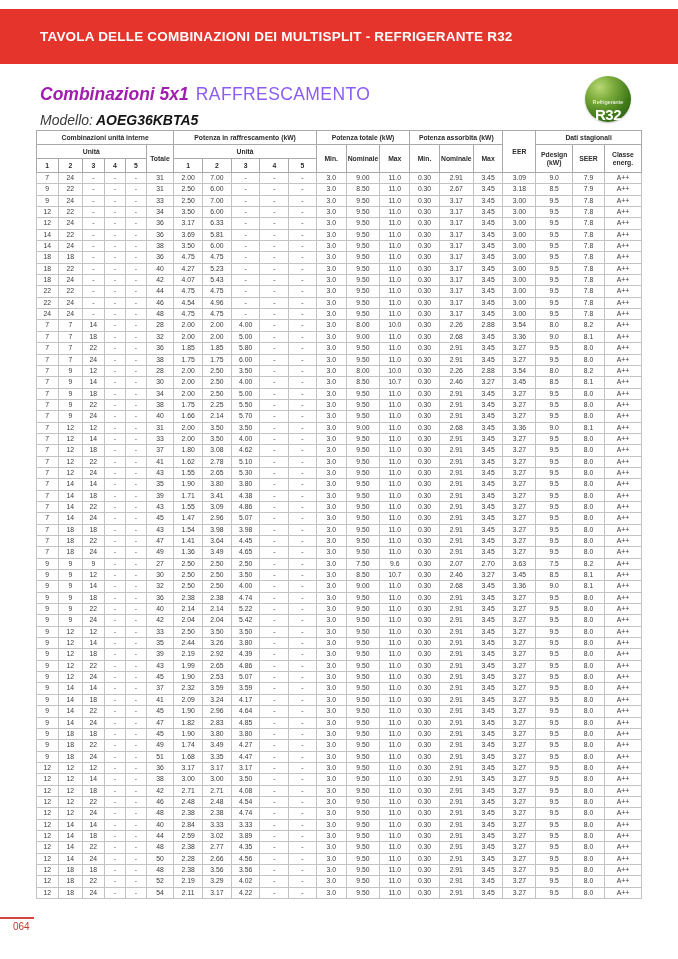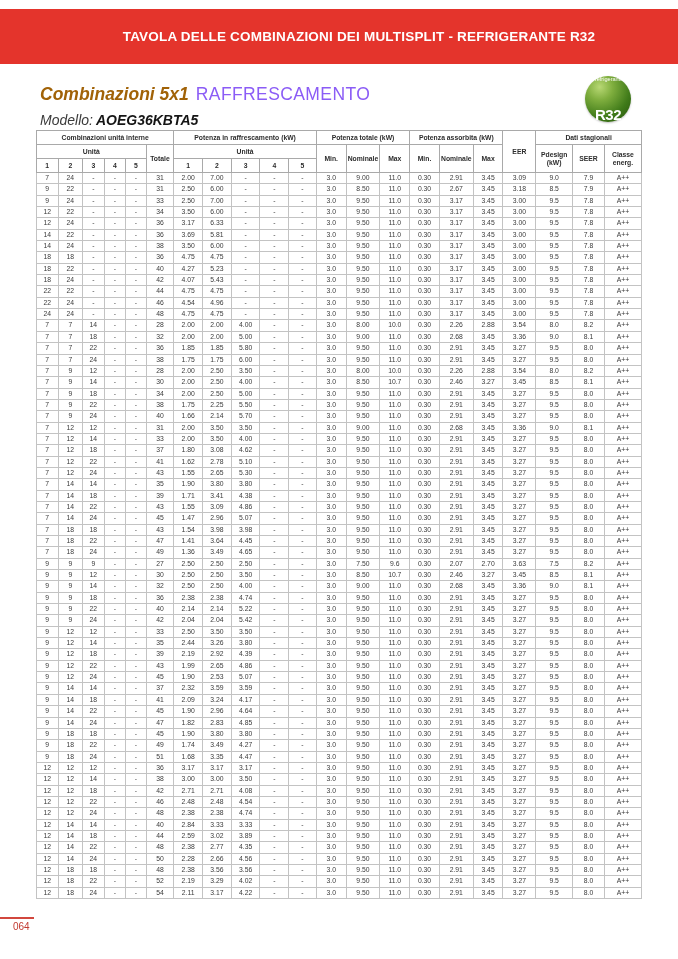--- a/index.html
+++ b/index.html
@@ -9,28 +9,28 @@
   }
   .banner{
     position:absolute;left:0;top:9px;width:678px;height:55px;
     background:#e4342c;display:flex;align-items:center;
   }
   .banner-title{
     color:#ffffff;font-weight:700;font-size:13.5px;padding-left:40px;letter-spacing:.2px;
     white-space:nowrap;
   }
   .heading{position:absolute;left:40px;top:84px;white-space:nowrap;}
-  .h-italic{font-style:italic;font-weight:700;font-size:17.5px;color:#a16207;margin-right:7px;}
+  .h-italic{font-style:italic;font-weight:700;font-size:17.5px;color:#a21caf;margin-right:7px;}
   .h-blue{font-size:17.5px;color:#2fa9e0;letter-spacing:.4px;}
   .model{position:absolute;left:40px;top:112px;font-size:14px;color:#3b3b3b;font-style:italic;}
   .model-value{font-weight:700;color:#151515;margin-left:3px;}
   .badge{
     position:absolute;left:585px;top:76px;width:46px;height:46px;border-radius:50%;
     background:radial-gradient(circle at 32% 24%, #b8d874 0%, #7fae3e 28%, #3f7a19 65%, #265009 100%);
-    display:flex;flex-direction:column;align-items:center;justify-content:space-between;color:#fff;
+    display:flex;flex-direction:column;align-items:center;justify-content:flex-end;color:#fff;
     box-shadow:0 1px 2px rgba(0,0,0,.25);
   }
   .badge-top{font-size:5.6px;line-height:1.4;}
   .badge-main{font-size:15px;font-weight:700;line-height:1;letter-spacing:-.5px;}
   table.data-table{
     position:absolute;left:36px;top:130px;width:606px;
     border-collapse:collapse;table-layout:fixed;
     font-size:6.8px;color:#3a3a3a;text-align:center;
   }
   .data-table th{
@@ -42,21 +42,21 @@
     font-weight:400;white-space:nowrap;overflow:hidden;
   }
   .footer-rule{position:absolute;left:0;top:917px;width:34px;height:2px;background:#d2473d;}
   .page-num{position:absolute;left:13px;top:921px;font-size:10px;font-weight:400;color:#c23a31;}
 </style>
 </head>
 <body>
 
 <div class="page">
 
-  <div class="banner" style="background: rgb(228, 52, 44); justify-content: center;">
+  <div class="banner" style="background: rgb(228, 52, 44);">
     <span class="banner-title">TAVOLA DELLE COMBINAZIONI DEI MULTISPLIT - REFRIGERANTE R32</span>
   </div>
 
   <div class="heading">
     <span class="h-italic">Combinazioni 5x1</span><span class="h-blue" style="color: #8b5cf6;">RAFFRESCAMENTO</span>
   </div>
 
   <div class="model">
     <span>Modello:</span><span class="model-value">AOEG36KBTA5</span>
   </div>

